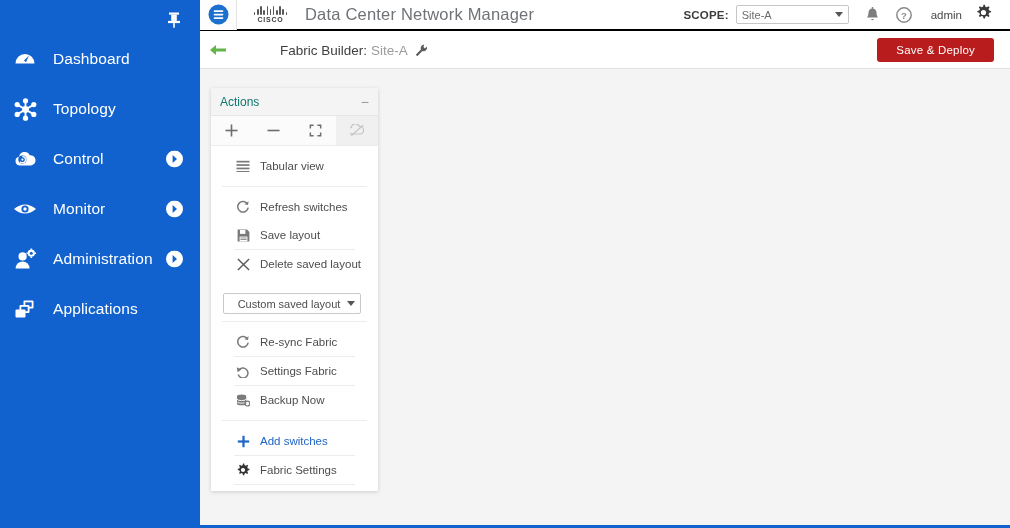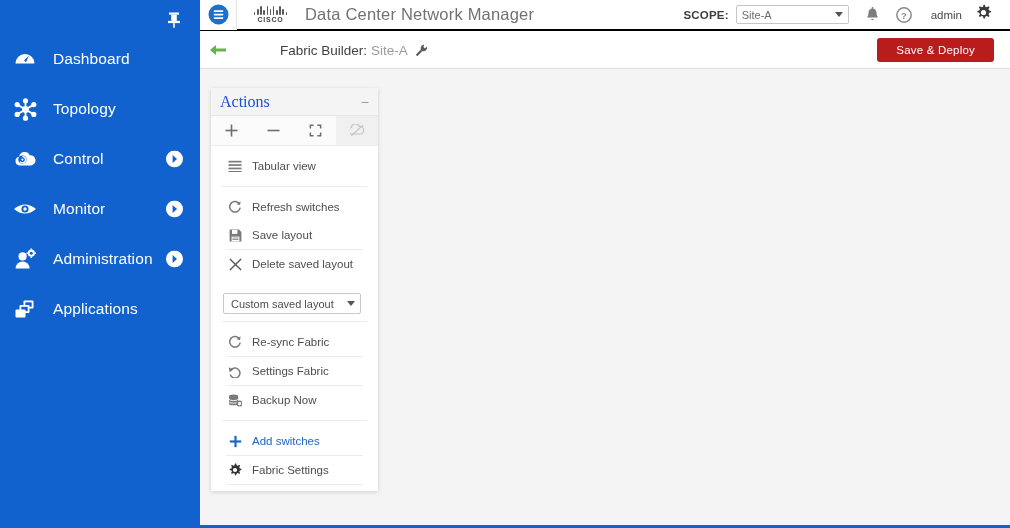--- a/index.html
+++ b/index.html
@@ -254,24 +254,23 @@
   #actions-title-bar {
     height: 28px;
     background: #f4f4f4;
     border-bottom: 1px solid #e6e6e6;
     display: flex;
     align-items: center;
     padding: 0 9px;
     box-sizing: border-box;
   }
   #actions-title {
-    font-size: 16px;
-    color: #1d4ed8;
+    font-size: 12px;
+    color: #0f766e;
     flex: 1;
-    font-family: Liberation Serif, serif;
   }
   #actions-collapse {
     font-size: 14px;
     color: #9a9a9a;
     cursor: pointer;
     line-height: 10px;
   }
   #actions-toolbar {
     height: 29px;
     display: flex;
@@ -287,21 +286,21 @@
     cursor: pointer;
     color: #6e6e6e;
     font-size: 15px;
   }
   .tb-btn.disabled {
     background: #f0f0f0;
     color: #c4c4c4;
     cursor: default;
   }
   .menu-group {
-    padding: 6px 4px;
+    padding: 6px 12px;
   }
   .menu-divider {
     height: 1px;
     background: #ececec;
     margin: 0 11px;
   }
   .menu-item {
     display: flex;
     align-items: center;
     height: 28px;
@@ -324,20 +323,21 @@
     color: #4d4d4d;
     white-space: nowrap;
   }
   .mi-label.link {
     color: #2066c4;
   }
   .mi-icon.link { color: #2066c4; }
   .mi-icon.dark { color: #333333; }
   #layout-select-wrap {
     padding: 9px 21px 7px 12px;
+    text-align: center;
   }
   #layout-select {
     width: 138px;
     height: 21px;
     border: 1px solid #c9c9c9;
     background: #ffffff;
     border-radius: 2px;
     display: flex;
     align-items: center;
     padding: 0 5px 0 7px;

